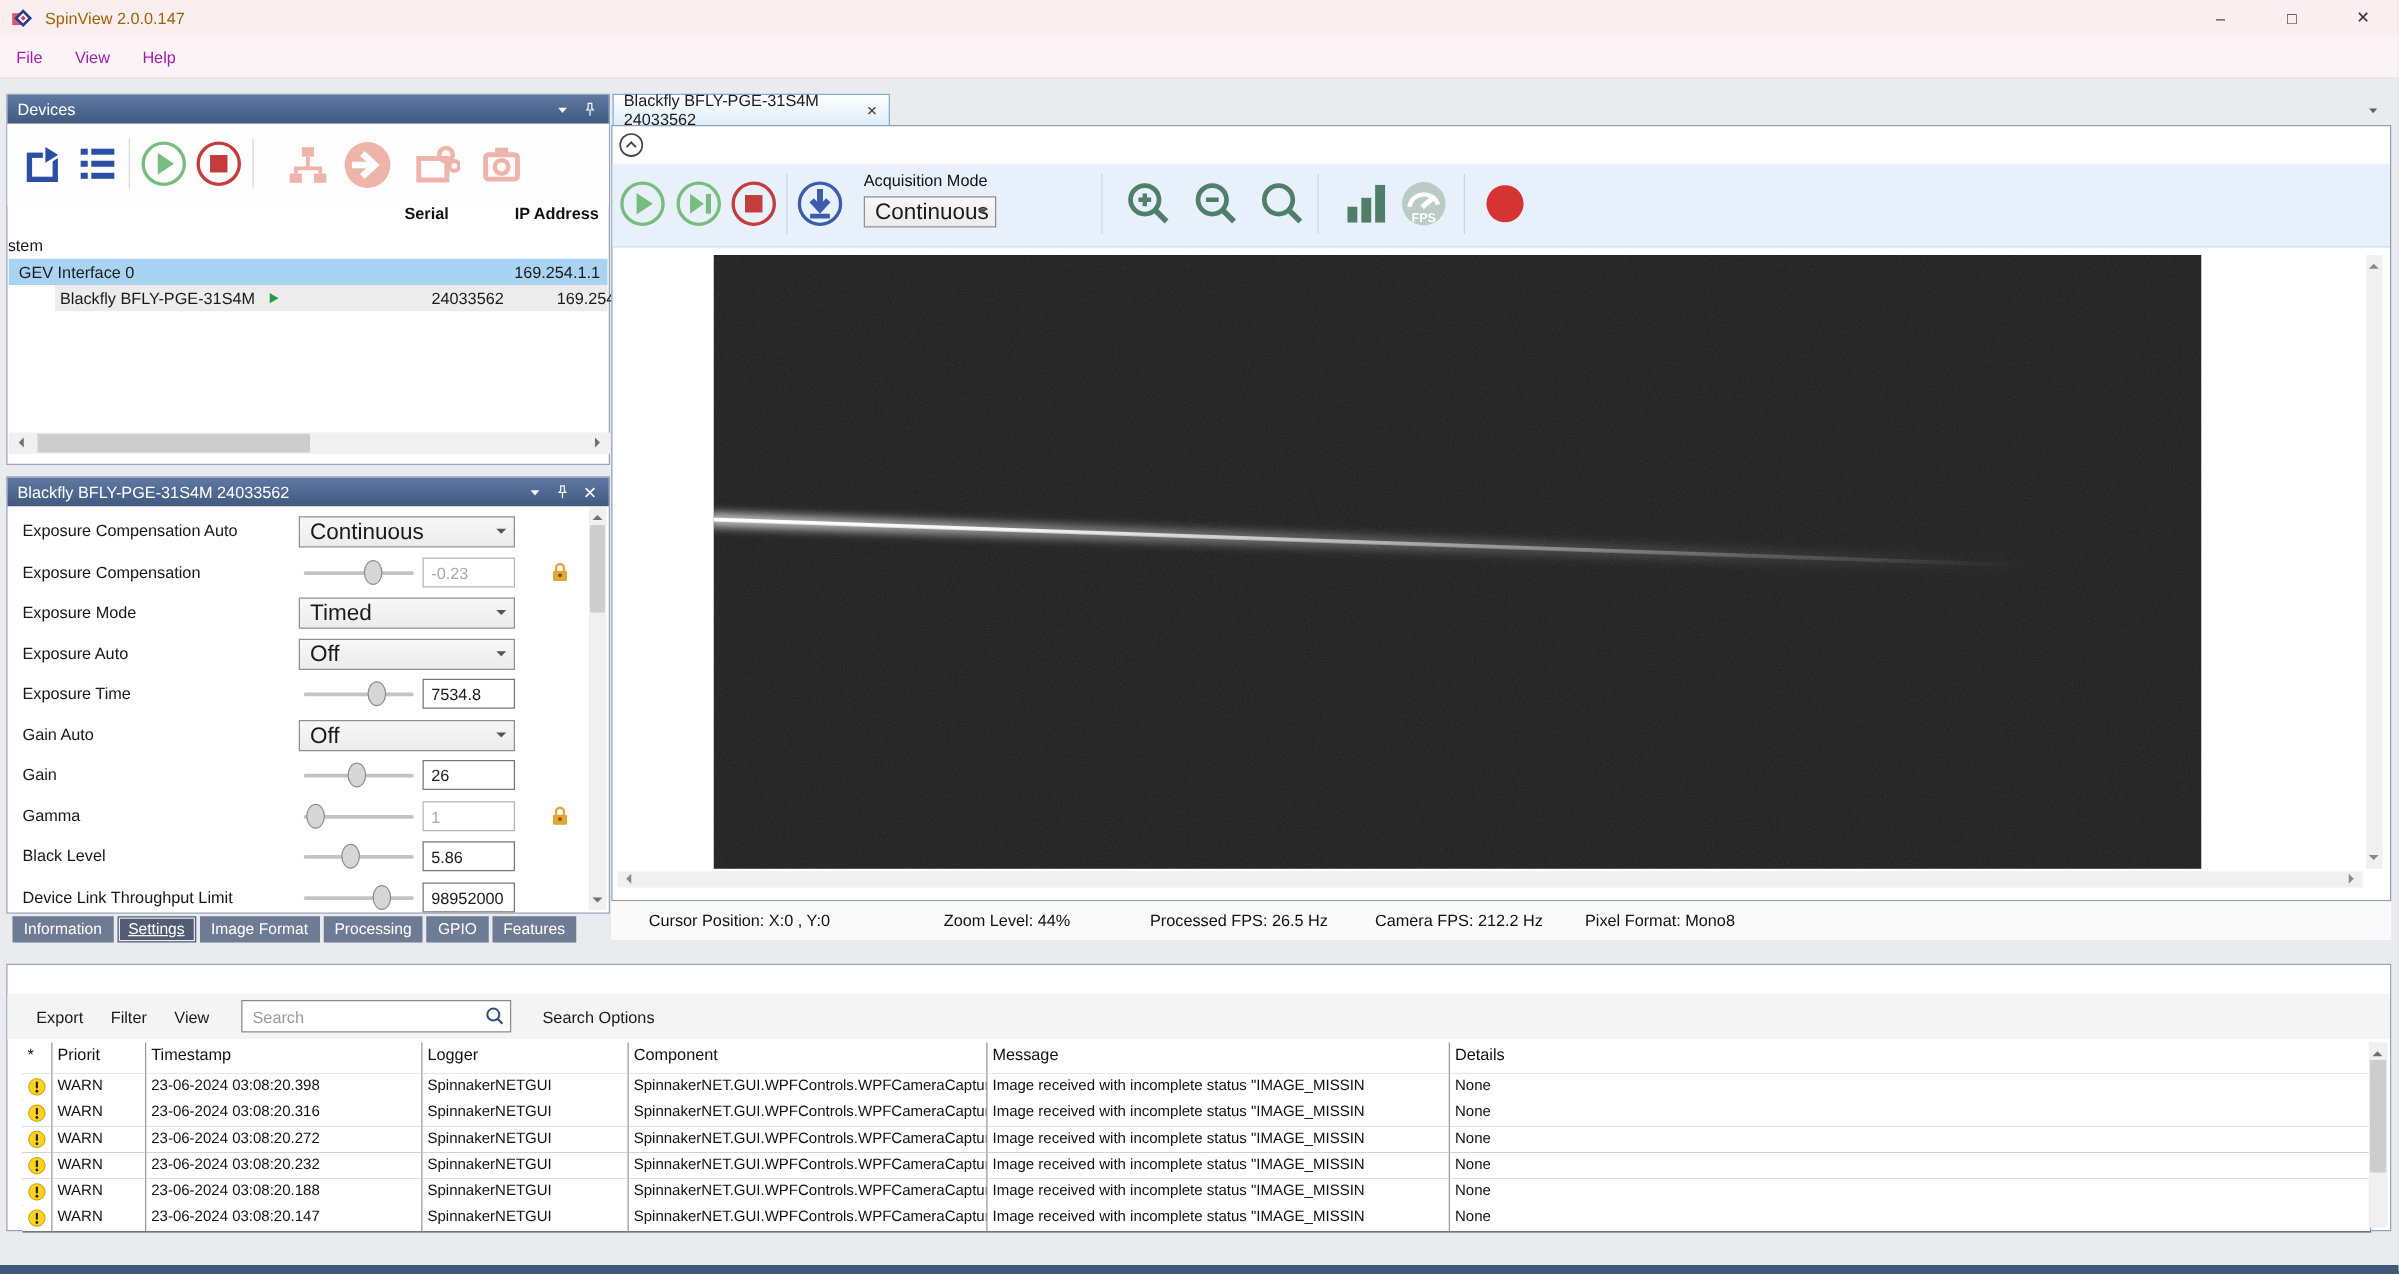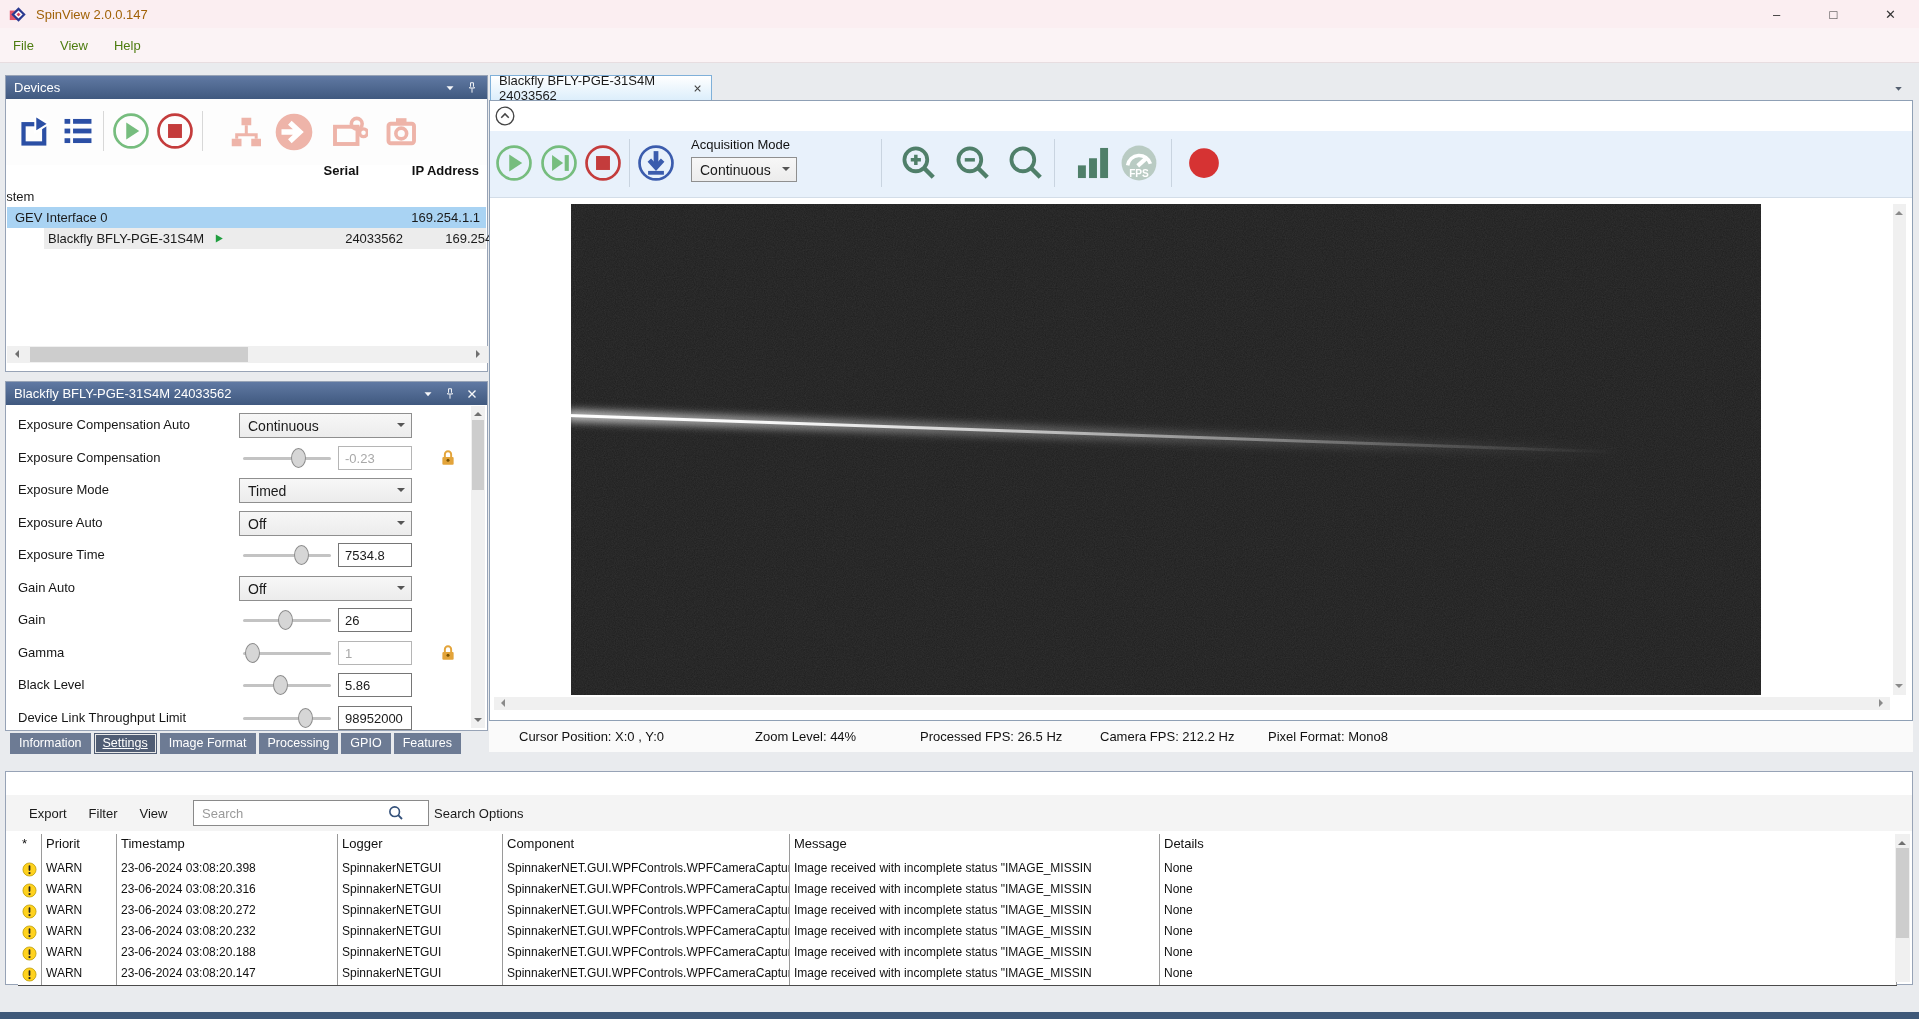--- a/index.html
+++ b/index.html
@@ -6,42 +6,42 @@
   #root{position:relative;width:1919px;height:1019px;overflow:hidden;
         font-family:"Liberation Sans","DejaVu Sans",sans-serif;background:#e9ebee;
         -webkit-font-smoothing:antialiased;color:#1a1a1a;}
   .abs{position:absolute;}
   
   #titlebar{left:0;top:0;width:1919px;height:28px;background:#fbeef1;display:flex;align-items:center;}
   #titlebar .logo{width:19px;height:19px;margin-left:9px;}
   #titlebar .t{font-size:13px;margin-left:8px;color:#a16207;}
   .winbtn{width:57px;height:28px;display:flex;align-items:center;justify-content:center;font-size:13px;color:#333;}
   #menubar{left:0;top:28px;width:1919px;height:34px;background:#fbf3f5;display:flex;align-items:center;border-bottom:1px solid #e7dde0;}
-  .menuitem{font-size:13px;color:#4d7c0f;padding:0 13px;height:100%;display:flex;align-items:center;}
+  .menuitem{font-size:13px;color:#a21caf;padding:0 13px;height:100%;display:flex;align-items:center;}
   
   .panel{position:absolute;background:#fff;border:1px solid #97a3b6;box-sizing:border-box;}
   .phead{height:23px;background:linear-gradient(#6079a3,#40597f);color:#fff;font-size:13px;
          display:flex;align-items:center;padding:0 8px;box-sizing:border-box;}
   .phead .grow{flex:1;}
   .hic{width:14px;height:14px;margin-left:8px;opacity:.95;}
   .ic{display:block;width:100%;height:100%;}
   .sep-v{position:absolute;width:1px;background:#d8d8d8;}
   
   .colhdr{position:absolute;font-size:13px;font-weight:bold;color:#111;}
   .treerow{position:absolute;left:1px;right:1px;height:21px;font-size:13px;display:flex;align-items:center;}
   .treerow .ser{position:absolute;right:121px;}
   .treerow .ip{position:absolute;right:6px;}
   
   .sbar{position:absolute;background:#f0f0f0;}
   .sthumb{position:absolute;background:#cdcdcd;}
   .tri{width:0;height:0;position:absolute;border:4px solid transparent;}
   
   .prow-label{position:absolute;left:12px;font-size:13px;color:#161616;}
   .dd{position:absolute;height:25px;background:linear-gradient(#f7f7f7,#ececec);border:1px solid #8f8f8f;
-      box-sizing:border-box;font-size:14px;display:flex;align-items:center;padding:0 22px 0 8px;}
+      box-sizing:border-box;font-size:18px;display:flex;align-items:center;padding:0 22px 0 8px;}
   .dd .arr{position:absolute;right:6px;top:9px;width:0;height:0;border:4px solid transparent;border-top-color:#555;}
   .vbox{position:absolute;height:24px;background:#fff;border:1px solid #767676;box-sizing:border-box;
         font-size:13px;display:flex;align-items:center;padding:0 6px;}
   .slider{position:absolute;height:24px;}
   .slider .track{position:absolute;left:0;right:0;top:11px;height:3px;background:#c3c3c3;border-radius:2px;}
   .slider .thumb{position:absolute;top:2px;width:15px;height:20px;background:#d6d6d6;border:1px solid #8d8d8d;border-radius:50%;box-sizing:border-box;}
   
   .btab{display:inline-block;height:21px;line-height:21px;padding:0 9px;margin-right:3px;font-size:12.5px;
         color:#fff;background:#6d7b94;}
   .btab.active{background:#505d74;outline:1px solid #e8e8e8;outline-offset:-2px;text-decoration:underline;}
@@ -460,21 +460,21 @@
     <span class="statusitem" style="left:779px;text-align:center;">Pixel Format: Mono8</span>
   </div>
 
   <div class="panel" style="left:5px;top:771px;width:1908px;height:214px;">
     <div class="abs" style="left:0;top:23px;width:100%;height:36px;background:#f4f4f4;">
       <div class="abs" style="left:12px;top:0;height:100%;display:flex;align-items:center;" id="log-menu">
           <div style="font-size: 13px; padding: 0px 11px;">Export</div>
           <div style="font-size: 13px; padding: 0px 11px;">Filter</div>
           <div style="font-size: 13px; padding: 0px 11px;">View</div>
         </div>
-      <input class="search abs" style="left: 187px; top: 5px; width: 236px;" placeholder="Search">
+      <input class="search abs" style="left: 187px; top: 5px; width: 216px;" placeholder="Search">
       <span class="abs" style="left:382px;top:10px;width:16px;height:16px;">
           <svg class="ic" viewBox="0 0 24 24" xmlns="http://www.w3.org/2000/svg">
             <circle cx="10" cy="10" r="7.2" fill="none" stroke="#33507a" stroke-width="2.4"></circle>
             <path d="M15.3 15.3L21 21" stroke="#33507a" stroke-width="2.8"></path>
           </svg>
         </span>
       <div class="abs" style="left:428px;top:5px;height:26px;display:flex;align-items:center;font-size:13px;">Search Options</div>
     </div>
     <div id="loghdr" style="left:12px;top:62px;width:1879px;height:25px;"><div class="lt-cell" style="width: 24px;">*</div><div class="lt-cell" style="width: 75px;">Priorit</div><div class="lt-cell" style="width: 221px;">Timestamp</div><div class="lt-cell" style="width: 165px;">Logger</div><div class="lt-cell" style="width: 287px;">Component</div><div class="lt-cell" style="width: 370px;">Message</div><div class="lt-cell" style="width: 737px;">Details</div></div>
     <div id="logrows">

